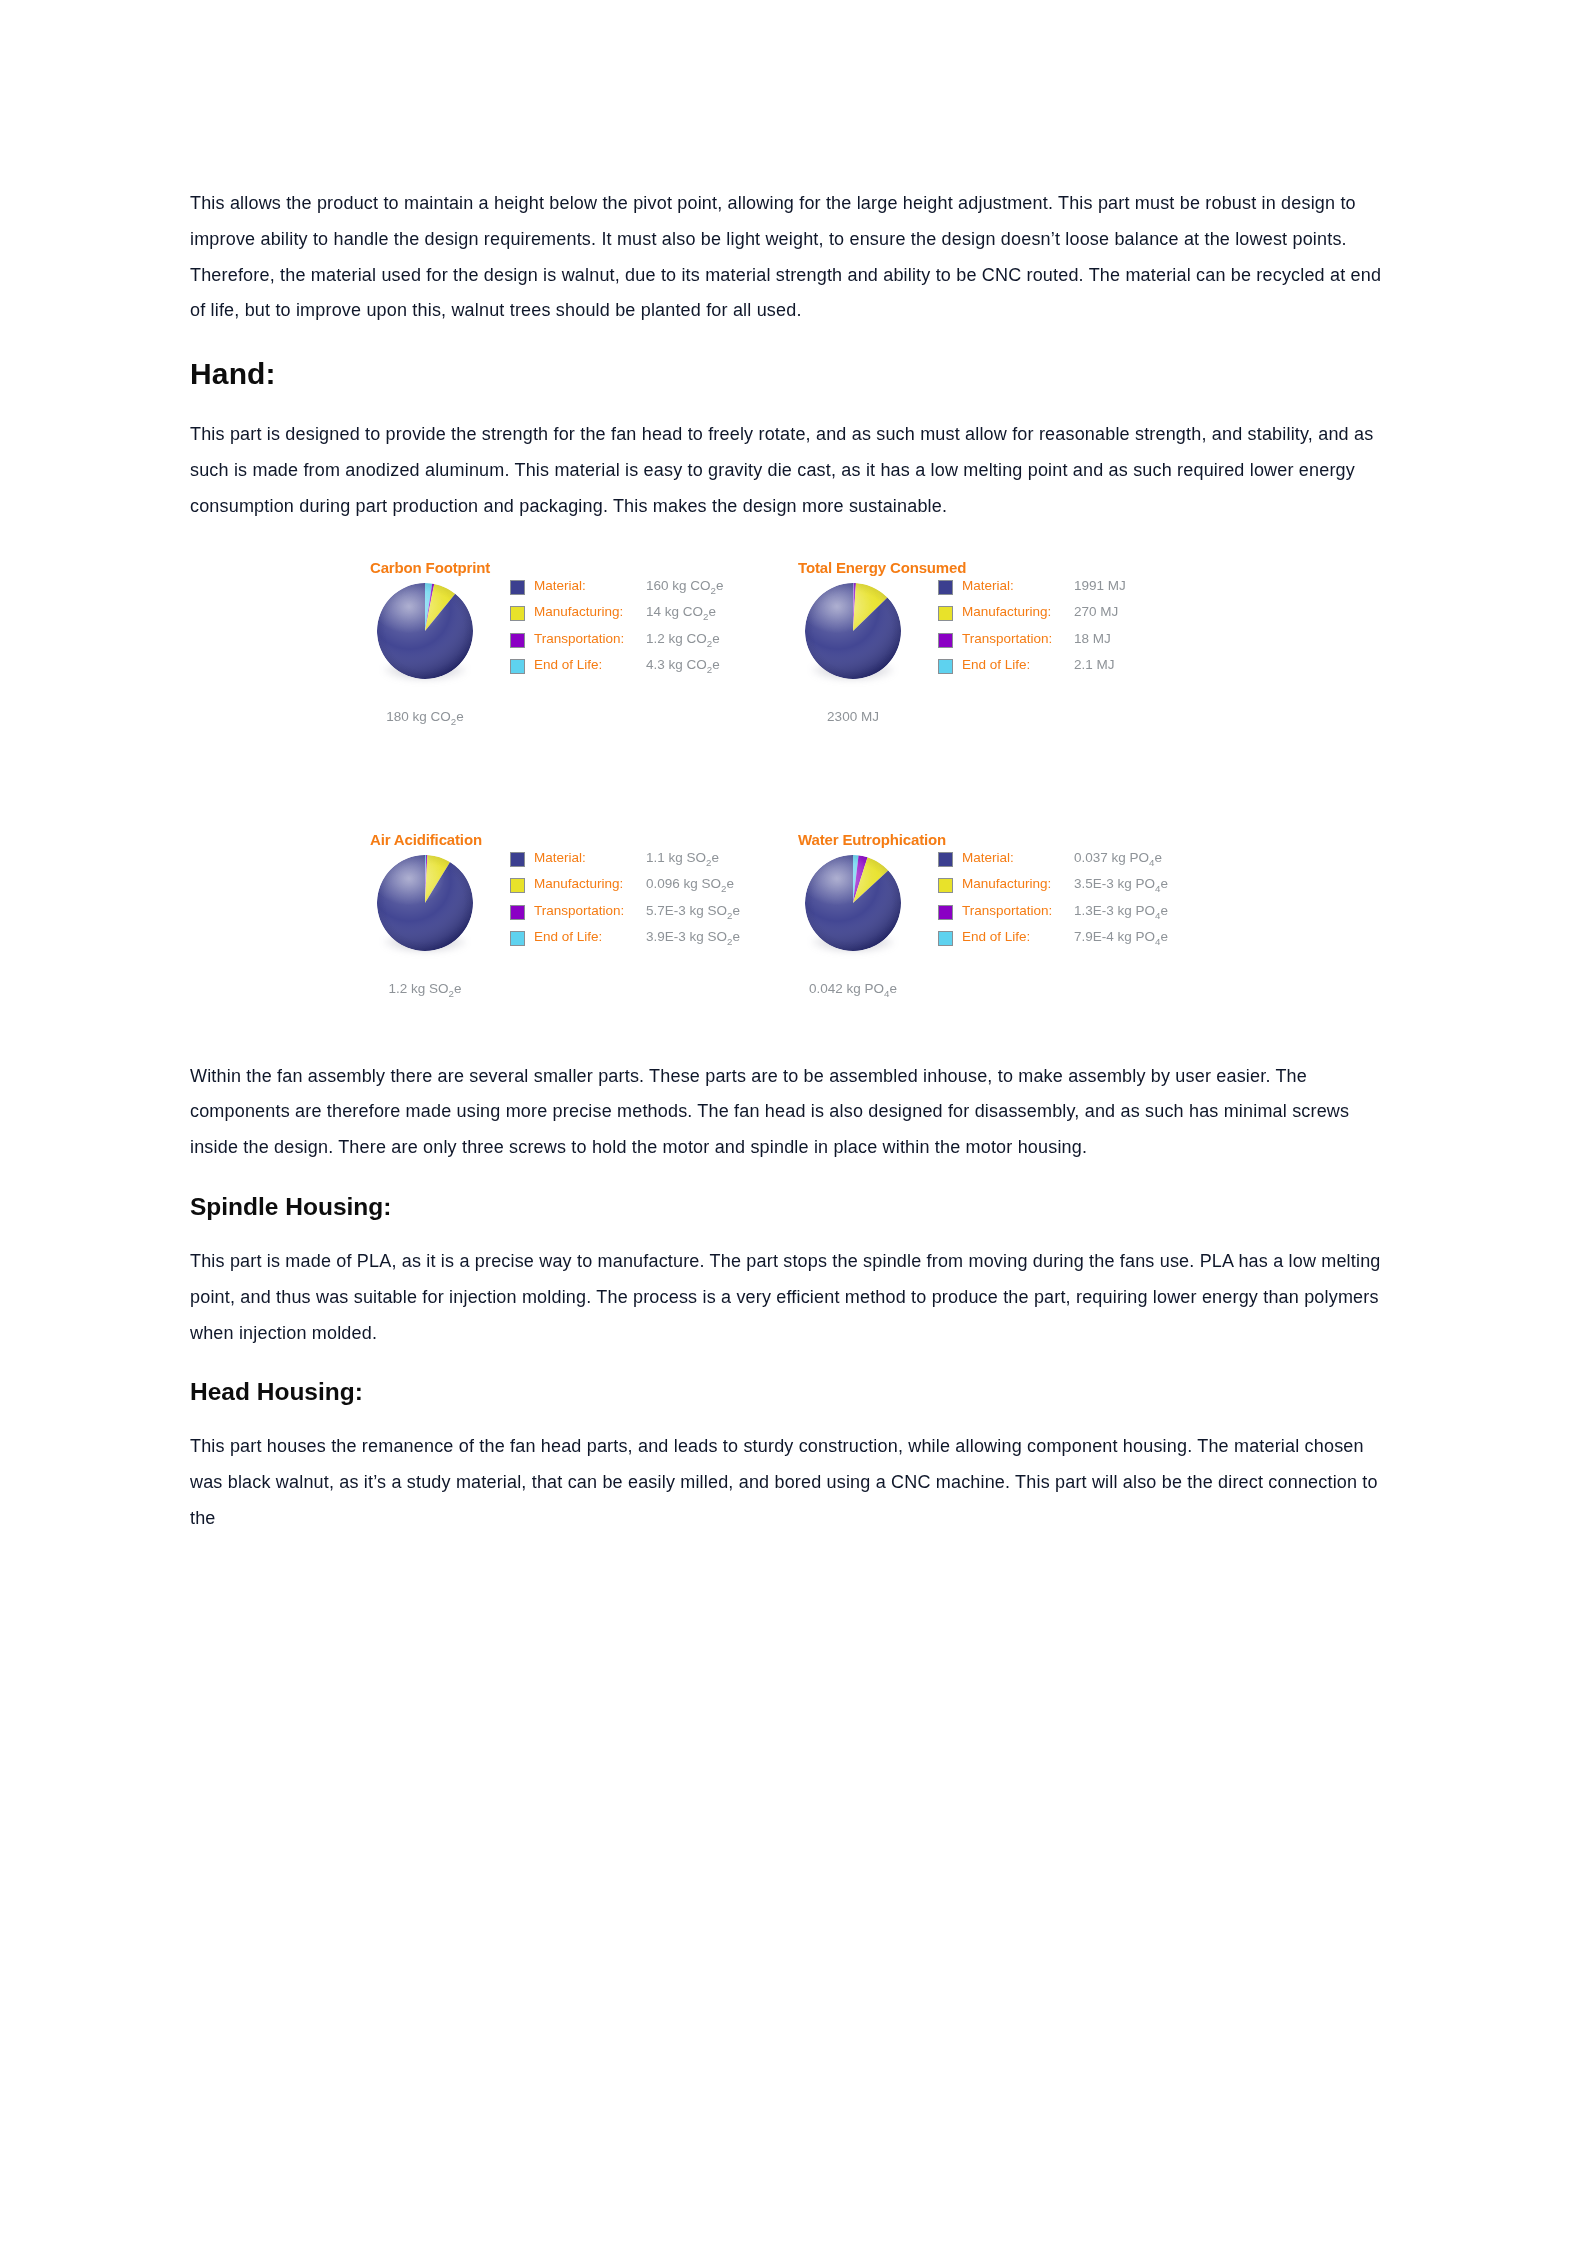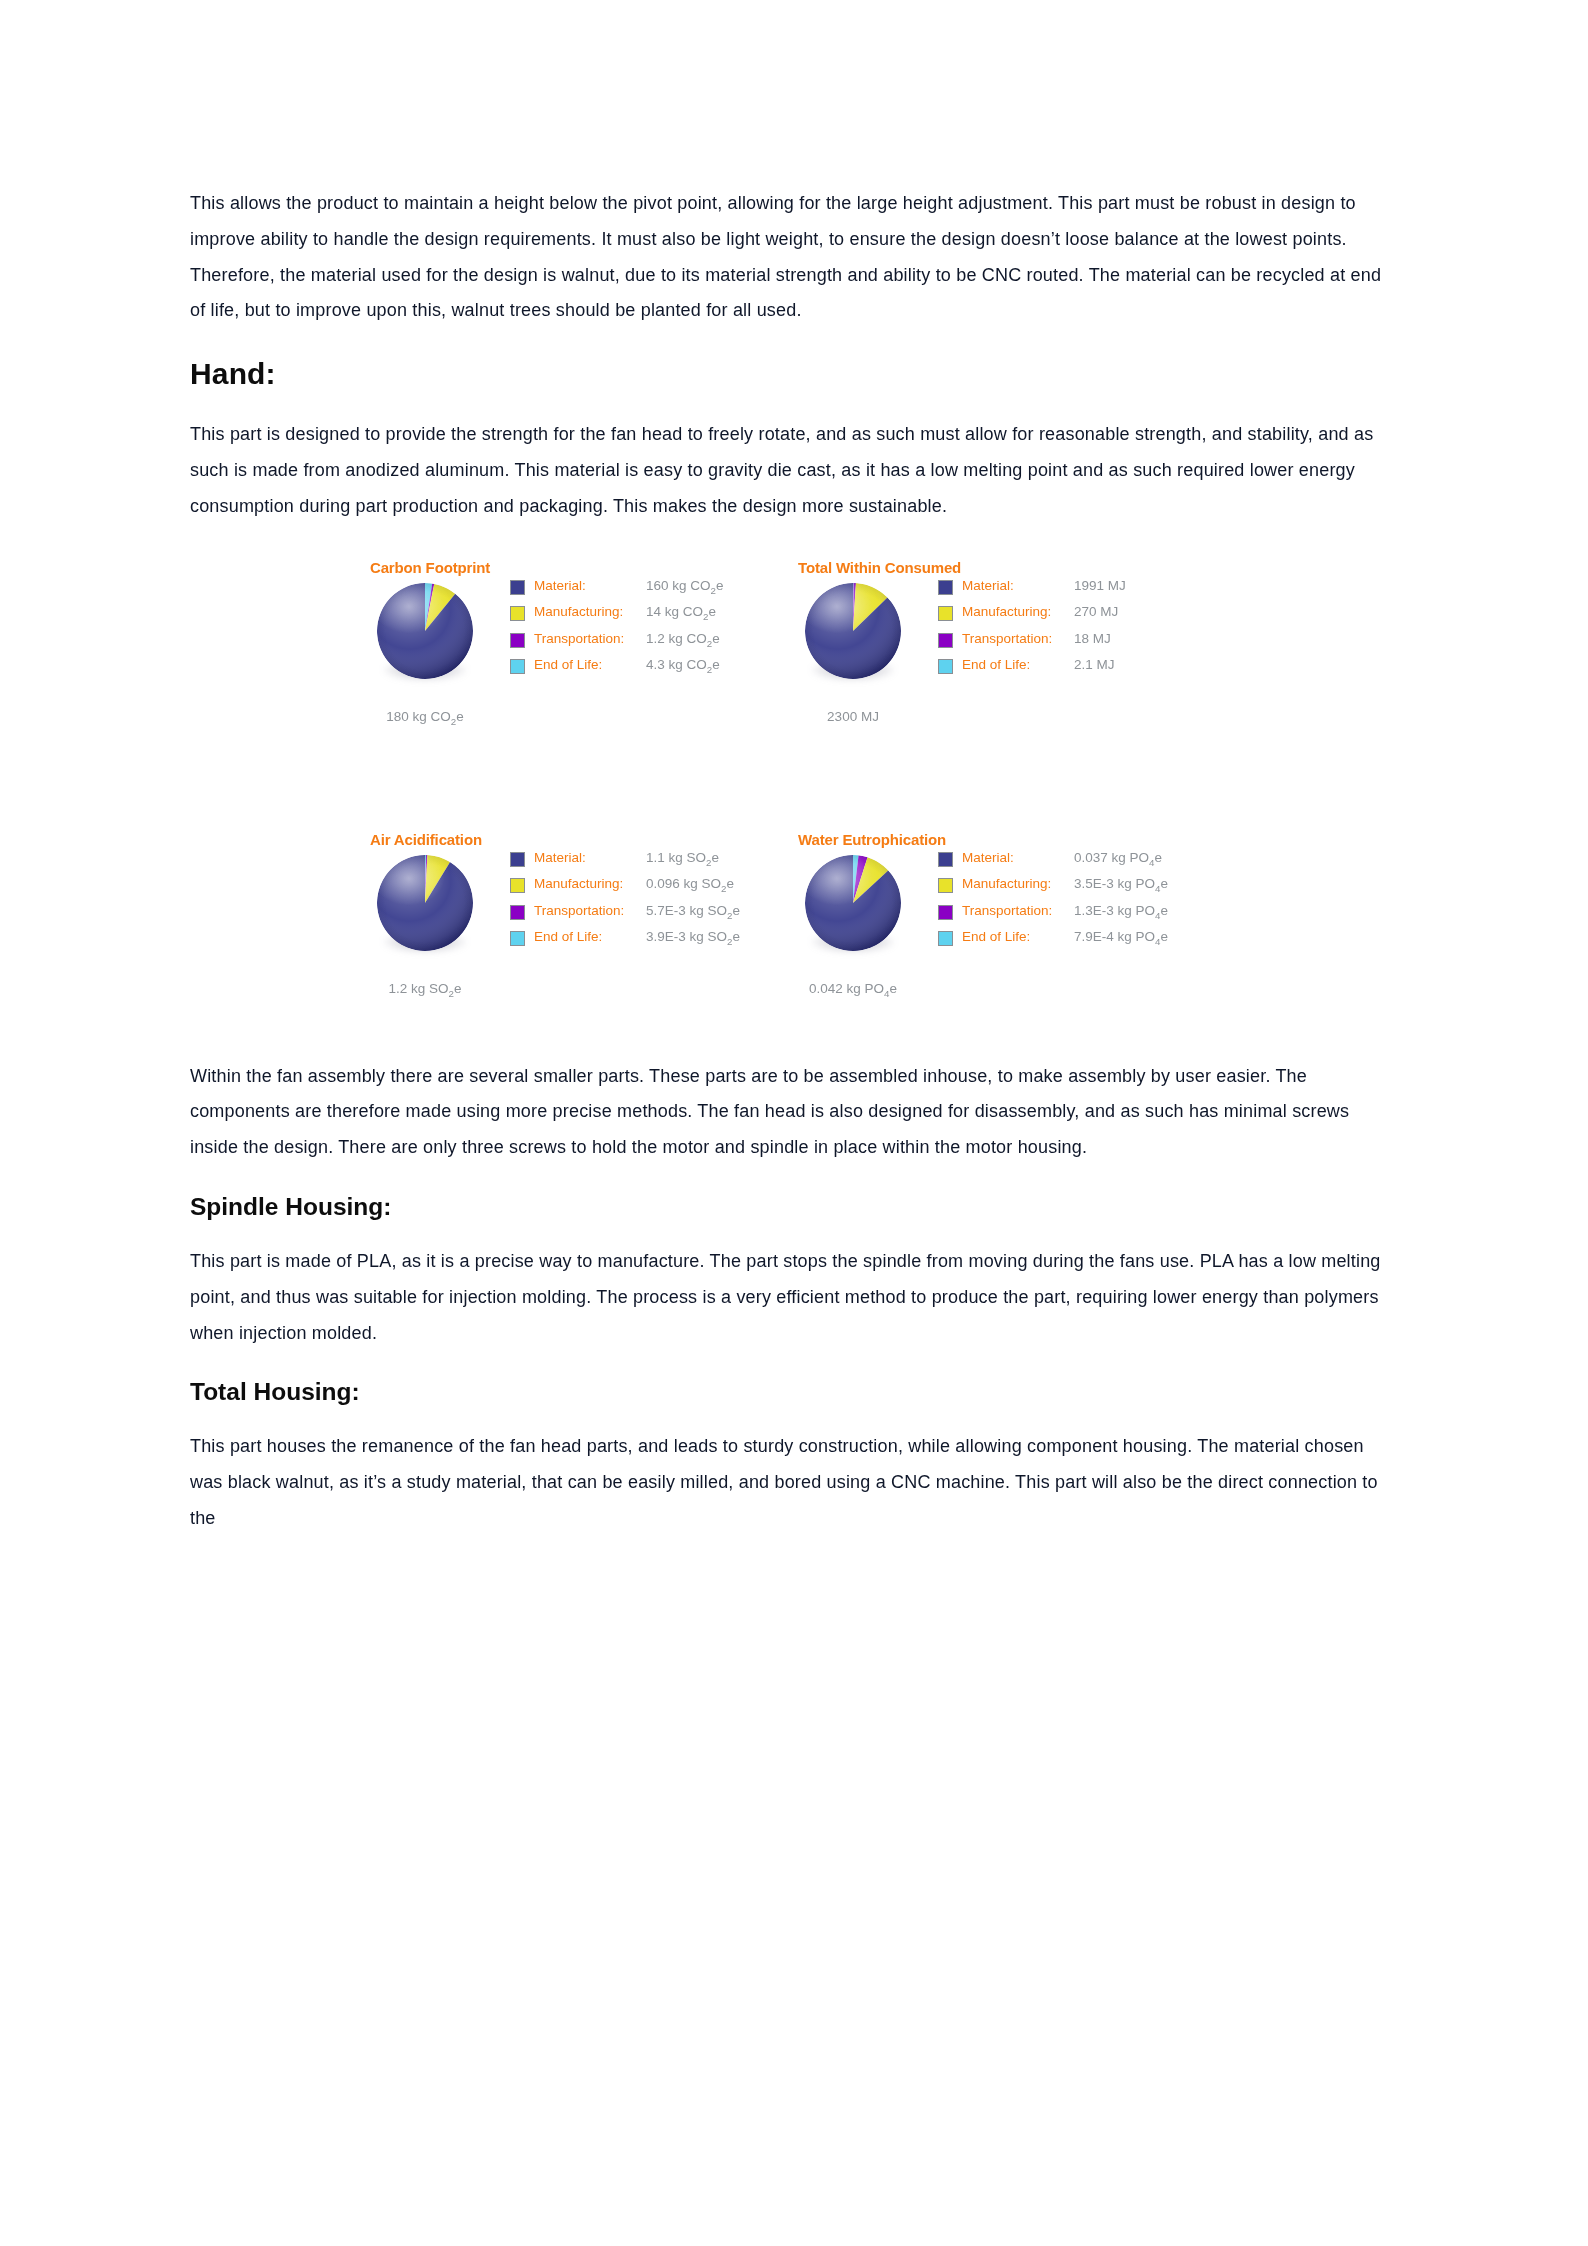--- a/index.html
+++ b/index.html
@@ -224,21 +224,21 @@
             </div>
             <div class="legend-row">
               <span class="swatch" style="background: rgb(94, 210, 239);"></span>
               <span class="legend-label">End of Life:</span>
               <span class="legend-value">4.3 kg CO<sub>2</sub>e</span>
             </div>
           </div>
       </div>
 
       <div class="chart-cell c1">
-        <div class="chart-title">Total Within Consumed</div>
+        <div class="chart-title">Total Energy Consumed</div>
         <div class="pie-wrap">
           <div class="pie-shadow"></div>
           <div class="pie-disc">
             <svg class="pie-svg" viewBox="0 0 100 100">
               <defs>
                 <radialGradient id="sphShade1" cx="34%" cy="26%" r="78%">
                   <stop offset="0%" stop-color="#ffffff" stop-opacity="0.30"></stop>
                   <stop offset="55%" stop-color="#ffffff" stop-opacity="0.04"></stop>
                   <stop offset="100%" stop-color="#000022" stop-opacity="0.34"></stop>
                 </radialGradient>
@@ -379,18 +379,18 @@
 
     </div>
 
 
     <p class="body-par">Within the fan assembly there are several smaller parts. These parts are to be assembled inhouse, to make assembly by user easier. The components are therefore made using more precise methods. The fan head is also designed for disassembly, and as such has minimal screws inside the design. There are only three screws to hold the motor and spindle in place within the motor housing.</p>
 
     <h3 class="subheading">Spindle Housing:</h3>
 
     <p class="body-par">This part is made of PLA, as it is a precise way to manufacture. The part stops the spindle from moving during the fans use. PLA has a low melting point, and thus was suitable for injection molding. The process is a very efficient method to produce the part, requiring lower energy than polymers when injection molded.</p>
 
-    <h3 class="subheading">Total Housing:</h3>
+    <h3 class="subheading">Head Housing:</h3>
 
     <p class="body-par">This part houses the remanence of the fan head parts, and leads to sturdy construction, while allowing component housing. The material chosen was black walnut, as it’s a study material, that can be easily milled, and bored using a CNC machine. This part will also be the direct connection to the</p>
 
   </div>
 </div>
 
 </body></html>

